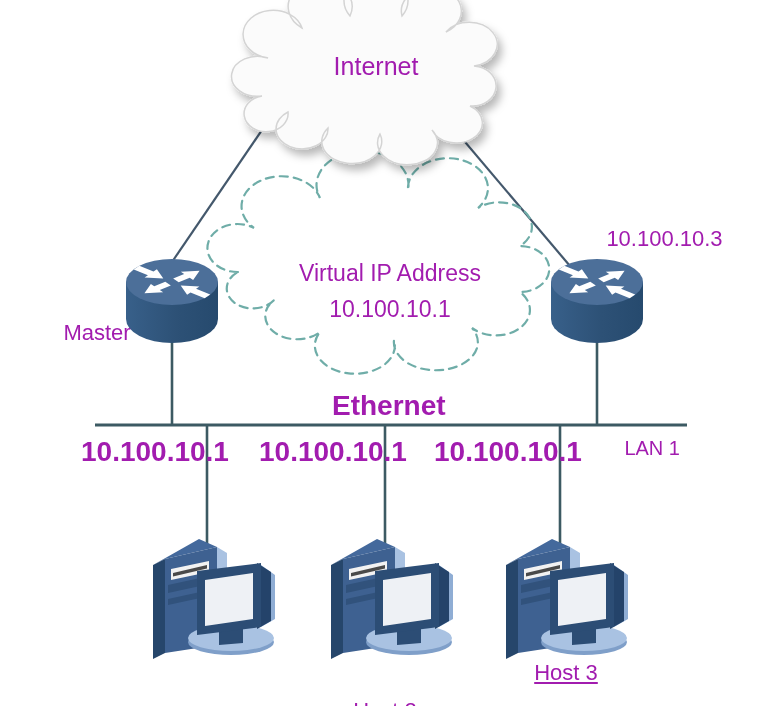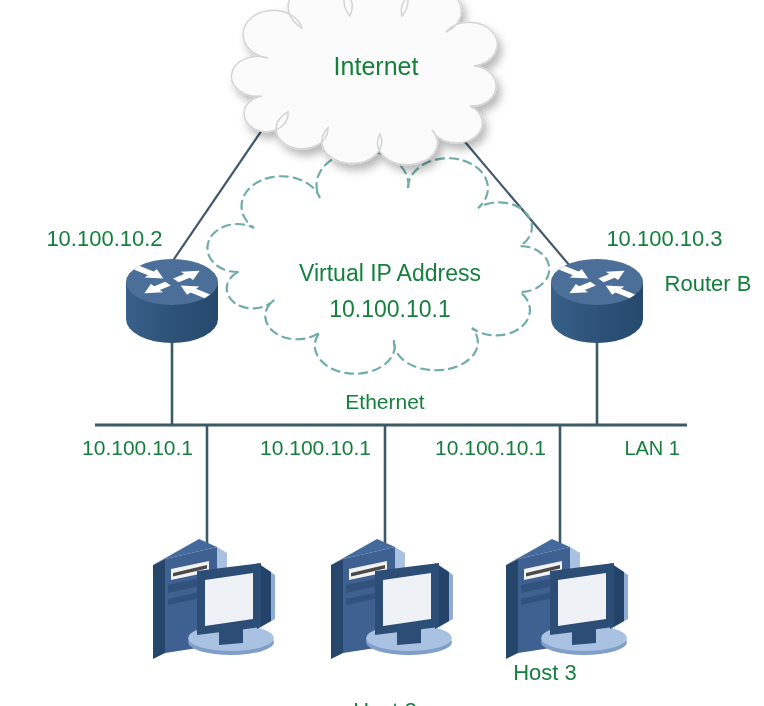--- a/index.html
+++ b/index.html
@@ -1,26 +1,26 @@
 <!DOCTYPE html>
 <html><head>
 <meta charset="utf-8">
 <style>
   html,body{margin:0;padding:0;background:#ffffff;}
   .canvas{
     position:relative;width:764px;height:706px;background:#ffffff;
-    font-family:"Liberation Sans",sans-serif;color:#15803d;overflow:hidden;border-radius:22px;
+    font-family:"Liberation Sans",sans-serif;color:#a21caf;overflow:hidden;border-radius:22px;
   }
   .layer{position:absolute;left:0;top:0;}
   .lbl{position:absolute;text-align:center;line-height:1.15;white-space:nowrap;}
   .lbl.right{text-align:right;}
   .fs25{font-size:25px;}
   .fs23{font-size:23px;}
   .fs22{font-size:22px;}
-  .fs21{font-size:21px;}
+  .fs21{font-size:28px;font-weight:bold;}
   .fs20{font-size:20px;}
 </style>
 </head>
 <body>
 
 <div class="canvas">
 
   <svg class="layer" width="764" height="706" viewBox="0 0 764 706">
     <defs>
       <filter id="cloudShadow" x="-20%" y="-20%" width="150%" height="160%">
@@ -104,30 +104,29 @@
     <use href="#router-icon" x="124" y="252"></use>
     <use href="#router-icon" x="549" y="252"></use>
 
     <use href="#host-icon" x="135" y="525"></use>
     <use href="#host-icon" x="313" y="525"></use>
     <use href="#host-icon" x="488" y="525"></use>
   </svg>
 
   <div class="lbl fs25" style="left:296px;top:52px;width:160px;">Internet</div>
 
-  <div class="lbl fs22" style="left:32px;top:226px;width:145px;">10.100.10.2</div>
+  <div class="lbl fs22" style="left:52px;top:320px;width:90px;">Master</div>
 
   <div class="lbl fs22" style="left:592px;top:226px;width:145px;">10.100.10.3</div>
-  <div class="lbl fs22" style="left:658px;top:271px;width:100px;">Router B</div>
 
   <div class="lbl fs23" style="left:270px;top:260px;width:240px;">Virtual IP Address</div>
   <div class="lbl fs23" style="left:270px;top:296px;width:240px;">10.100.10.1</div>
 
   <div class="lbl fs21" style="left:332px;top:390px;width:106px;">Ethernet</div>
 
   <div class="lbl right fs21" style="left:81px;top:436px;width:112px;">10.100.10.1</div>
   <div class="lbl right fs21" style="left:259px;top:436px;width:112px;">10.100.10.1</div>
   <div class="lbl right fs21" style="left:434px;top:436px;width:112px;">10.100.10.1</div>
   <div class="lbl right fs20" style="left:618px;top:437px;width:62px;">LAN 1</div>
 
   <div class="lbl fs22" style="left:330px;top:660px;width:110px;margin-top:38px;">Host 2</div>
-  <div class="lbl fs22" style="left:490px;top:660px;width:110px;">Host 3</div>
+  <div class="lbl fs22" style="left:511px;top:660px;width:110px;text-decoration:underline;">Host 3</div>
 </div>
 
 </body></html>

